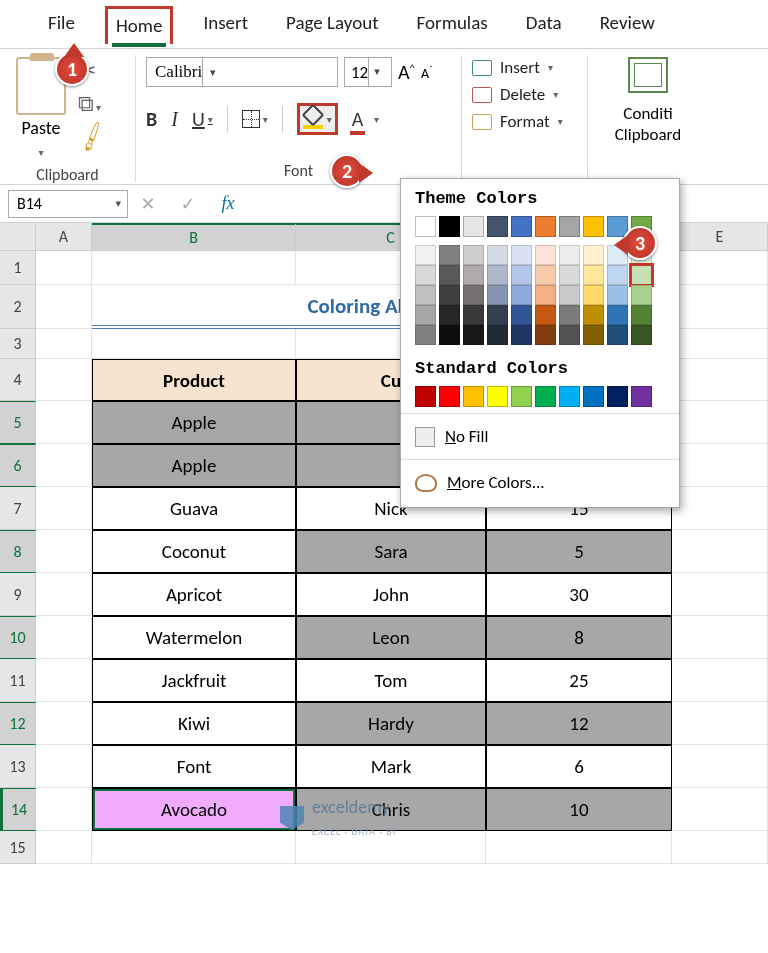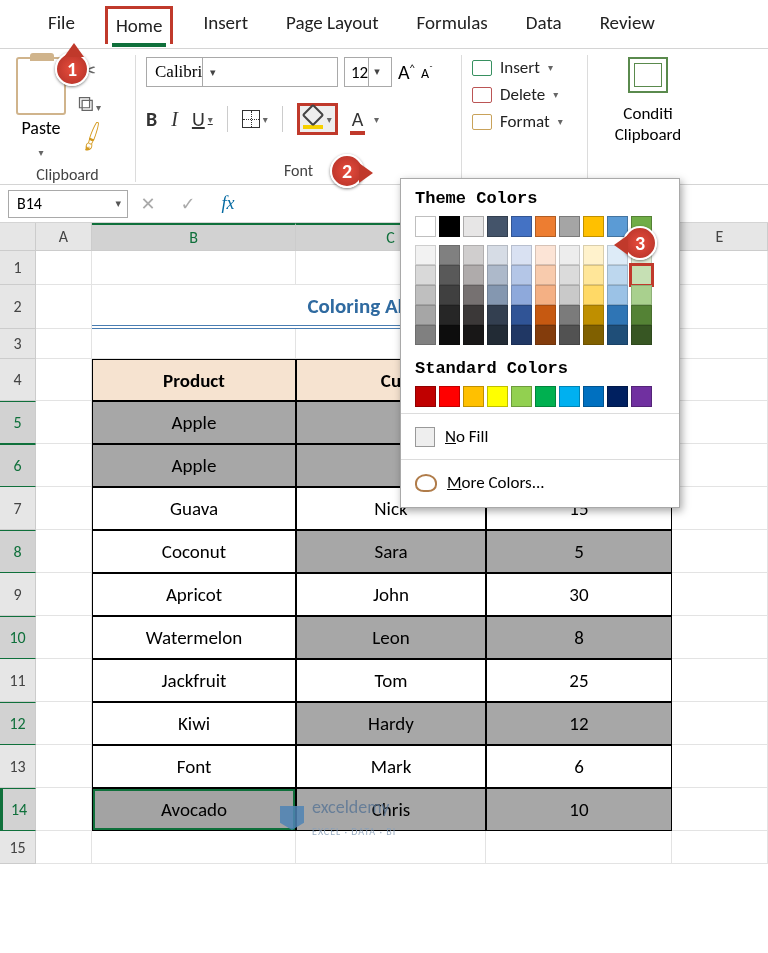--- a/index.html
+++ b/index.html
@@ -101,21 +101,21 @@
   .r2 .cell{min-height:44px;}
 
   .title-band{border-bottom:4px double #4a7db1; text-align:center; font-size:21px; font-weight:bold; color:#2f6aa0; padding:8px 0 5px 0;}
   .r3 .cell{min-height:30px;}
 
   .hdr-cell{background:#f6e3d0; border:1.5px solid #000; font-weight:bold; text-align:center; font-size:19px; display:flex; align-items:center; justify-content:center; min-height:42px;}
   .data-cell{border:1.5px solid #000; text-align:center; font-size:19px; display:flex; align-items:center; justify-content:center; min-height:43px;}
   .sel-cell{background:#a7a7a7;}
   .rh.sel{background:#d2d2d2; border-top:1px solid #0f703b; border-bottom:1px solid #0f703b; color:#0f703b;}
   .rh.sel-one{border-left:3px solid #0f703b;}
-  .r14 .data-cell.product{outline:2px solid #0f703b; outline-offset:-3px; background:#a3a3a3;}
+  .r14 .data-cell.product{outline:2px solid #0f703b; outline-offset:-3px; background:#f0abfc;}
   .col-headers .sel-col{background:#d2d2d2; color:#0f703b; border-top:2px solid #0f703b;}
 
   
   .watermark{position:absolute; bottom:24px; left:280px; display:flex; align-items:center; gap:8px; color:#5d7896; font-size:18px; opacity:0.85; z-index:2;}
   .wm-icon{width:24px;height:24px;background:#4f84b5; clip-path: polygon(0 0,100% 0,100% 70%,50% 100%,0 70%);} 
   .wm-sub{font-size:10px; letter-spacing:1px; color:#8aa0b9;}
 
   .dd-s{font-size:10px;color:#666;}
 </style>
 </head>

